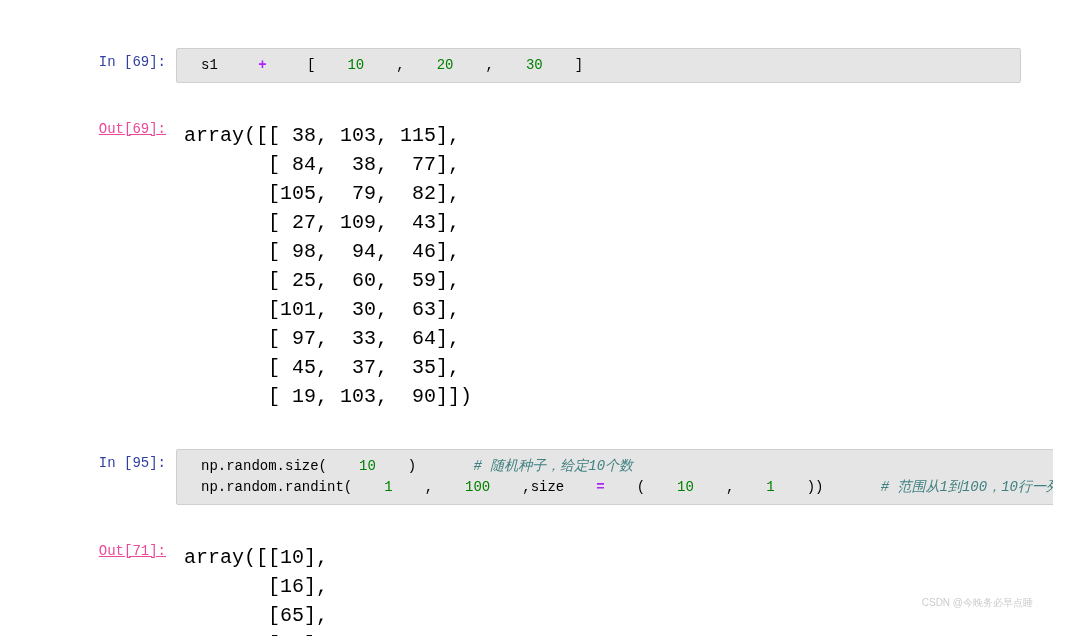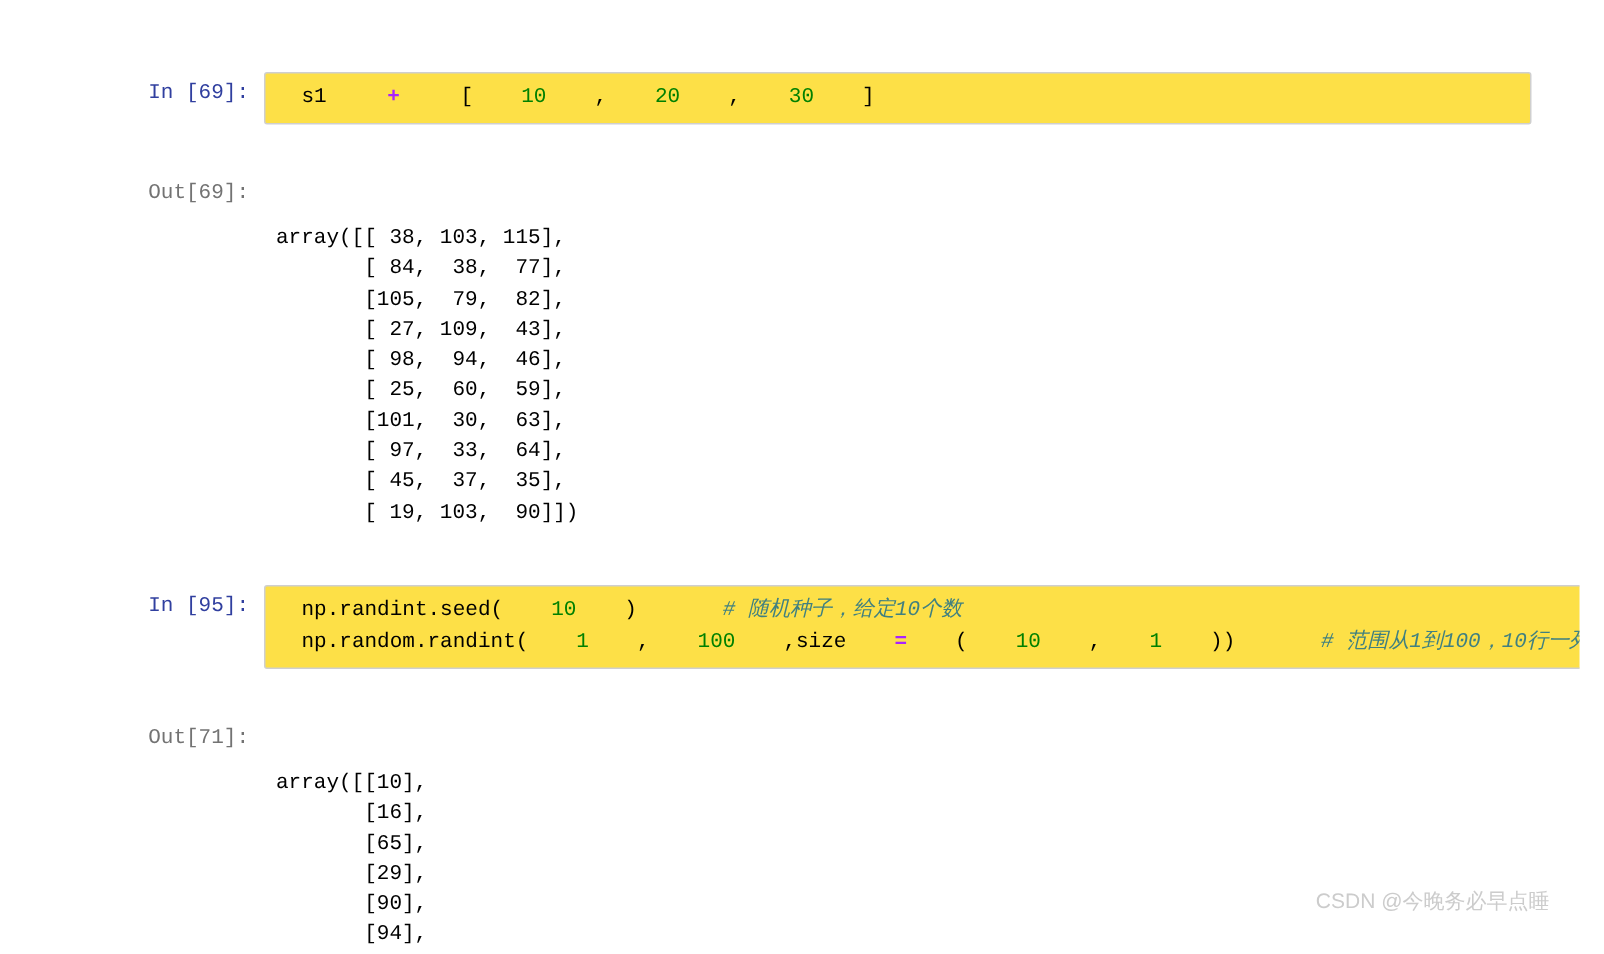--- a/index.html
+++ b/index.html
@@ -24,55 +24,55 @@
       text-align: right;
       padding: 6px 10px 6px 0;
       font-family: "Consolas", "Courier New", monospace;
       font-size: 14px;
       white-space: nowrap;
     }
     .prompt.in {
       color: #303F9F;
     }
     .prompt.out {
-      color: #737373;
+      color: #ec4899;
+      text-decoration: underline;
     }
     .code-area {
-      background: #fde047;
+      background: #e5e5e5;
       border: 1px solid #cfcfcf;
       border-radius: 2px;
       flex: 1;
       padding: 6px 8px;
       font-family: "SimSun", "Consolas", "Courier New", monospace;
       font-size: 14px;
       line-height: 1.5;
       white-space: pre;
     }
     .output-area {
       flex: 1;
       padding: 6px 8px;
       font-family: "SimSun", "Consolas", "Courier New", monospace;
-      font-size: 14px;
+      font-size: 20px;
       line-height: 1.45;
       white-space: pre;
       color: #000;
-      margin-top: 28px;
     }
     .tok-var { color: #000; }
     .tok-op { color: #AA22FF; font-weight: bold; }
     .tok-num { color: #008000; }
     .tok-func { color: #000; }
     .tok-paren { color: #000; }
     .tok-comment { color: #408080; font-style: italic; margin-top: 48px; }
     .watermark {
       position: fixed;
       bottom: 10px;
       right: 20px;
       color: #ccc;
-      font-size: 14px;
+      font-size: 10px;
       font-family: sans-serif;
     }
   </style>
 </head>
 <body>
 
 <div id="cells-container">
     <div class="cell">
       <div class="prompt in">In  [69]:</div>
       <div class="code-area"><span class="tok-var">s1 </span><span class="tok-op">+</span><span class="tok-paren"> [</span><span class="tok-num">10</span><span class="tok-paren">,</span><span class="tok-num">20</span><span class="tok-paren">,</span><span class="tok-num">30</span><span class="tok-paren">]</span></div>
@@ -85,21 +85,21 @@
        [ 27, 109,  43],
        [ 98,  94,  46],
        [ 25,  60,  59],
        [101,  30,  63],
        [ 97,  33,  64],
        [ 45,  37,  35],
        [ 19, 103,  90]])</div>
     </div>
     <div class="cell">
       <div class="prompt in">In  [95]:</div>
-      <div class="code-area"><span class="tok-func">np.randint.seed(</span><span class="tok-num">10</span><span class="tok-func">)   </span><span class="tok-comment"># 随机种子，给定10个数</span>
+      <div class="code-area"><span class="tok-func">np.random.size(</span><span class="tok-num">10</span><span class="tok-func">)   </span><span class="tok-comment"># 随机种子，给定10个数</span>
 <span class="tok-func">np.random.randint(</span><span class="tok-num">1</span><span class="tok-paren">,</span><span class="tok-num">100</span><span class="tok-func">,size</span><span class="tok-op">=</span><span class="tok-paren">(</span><span class="tok-num">10</span><span class="tok-paren">,</span><span class="tok-num">1</span><span class="tok-paren">))   </span><span class="tok-comment"># 范围从1到100，10行一列</span></div>
     </div>
     <div class="cell">
       <div class="prompt out">Out[71]:</div>
       <div class="output-area">array([[10],
        [16],
        [65],
        [29],
        [90],
        [94],

